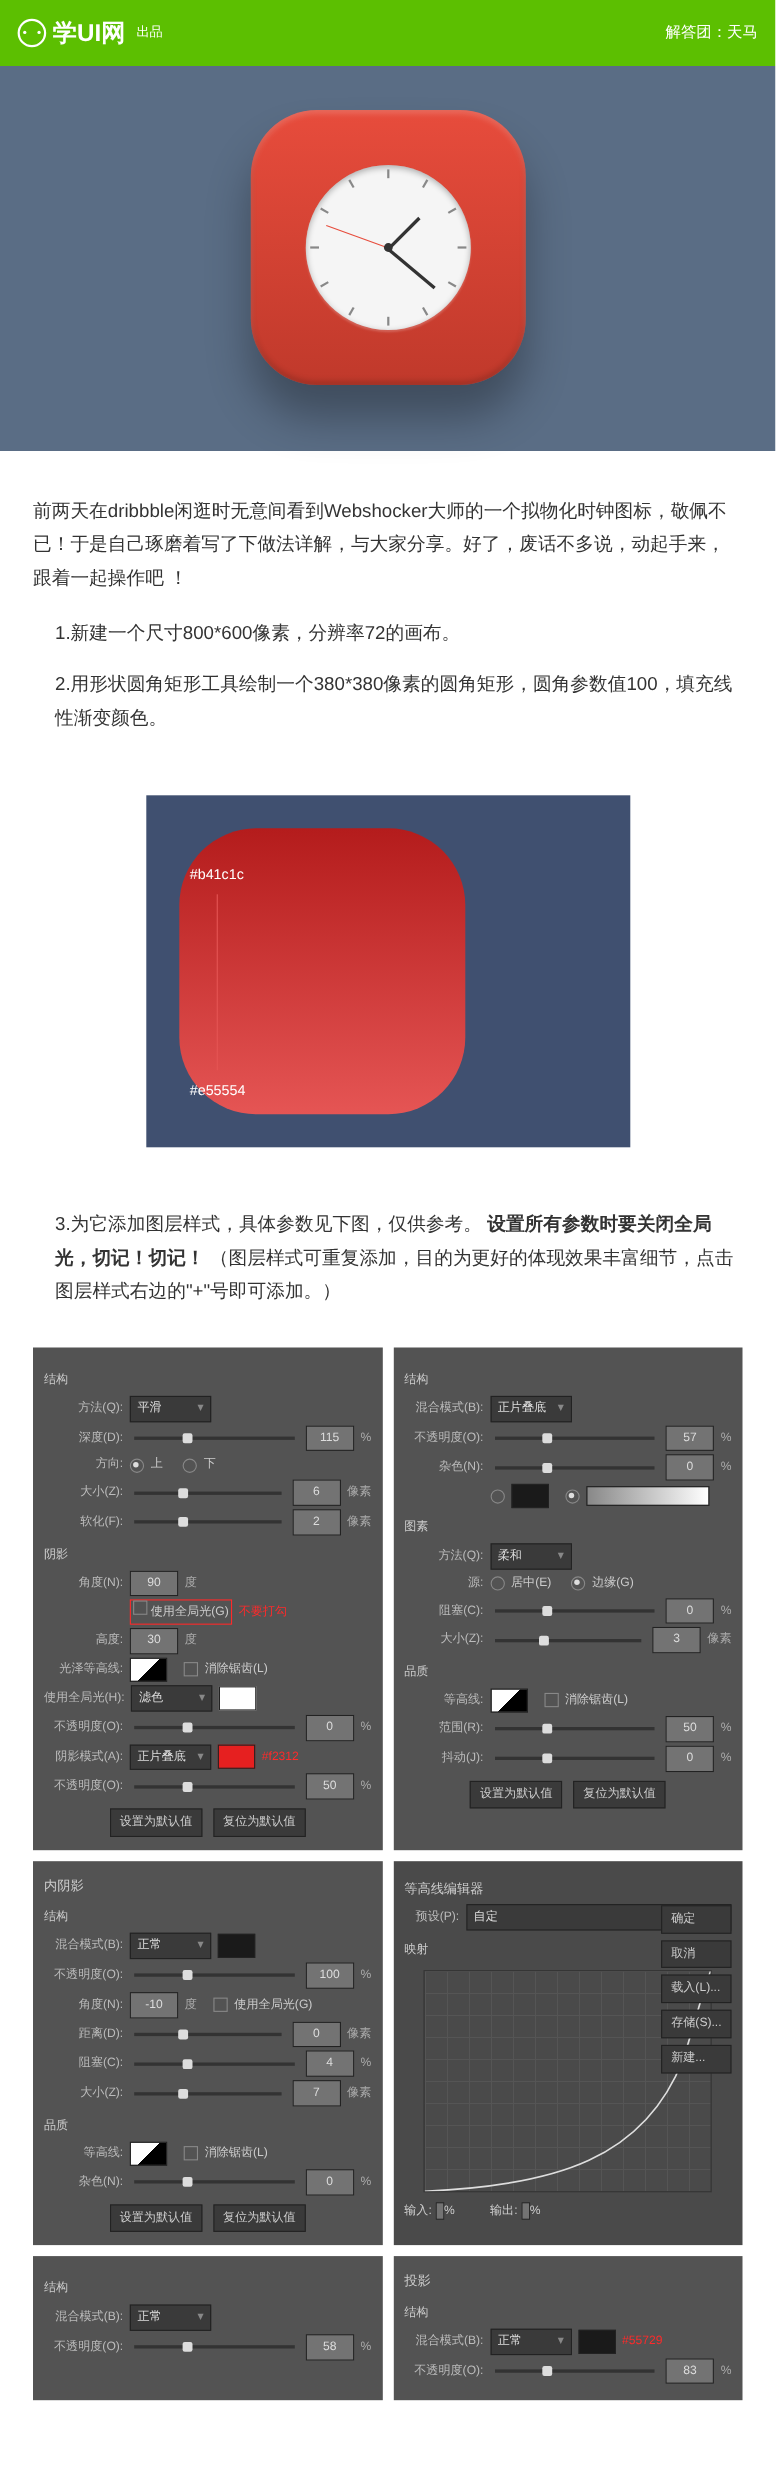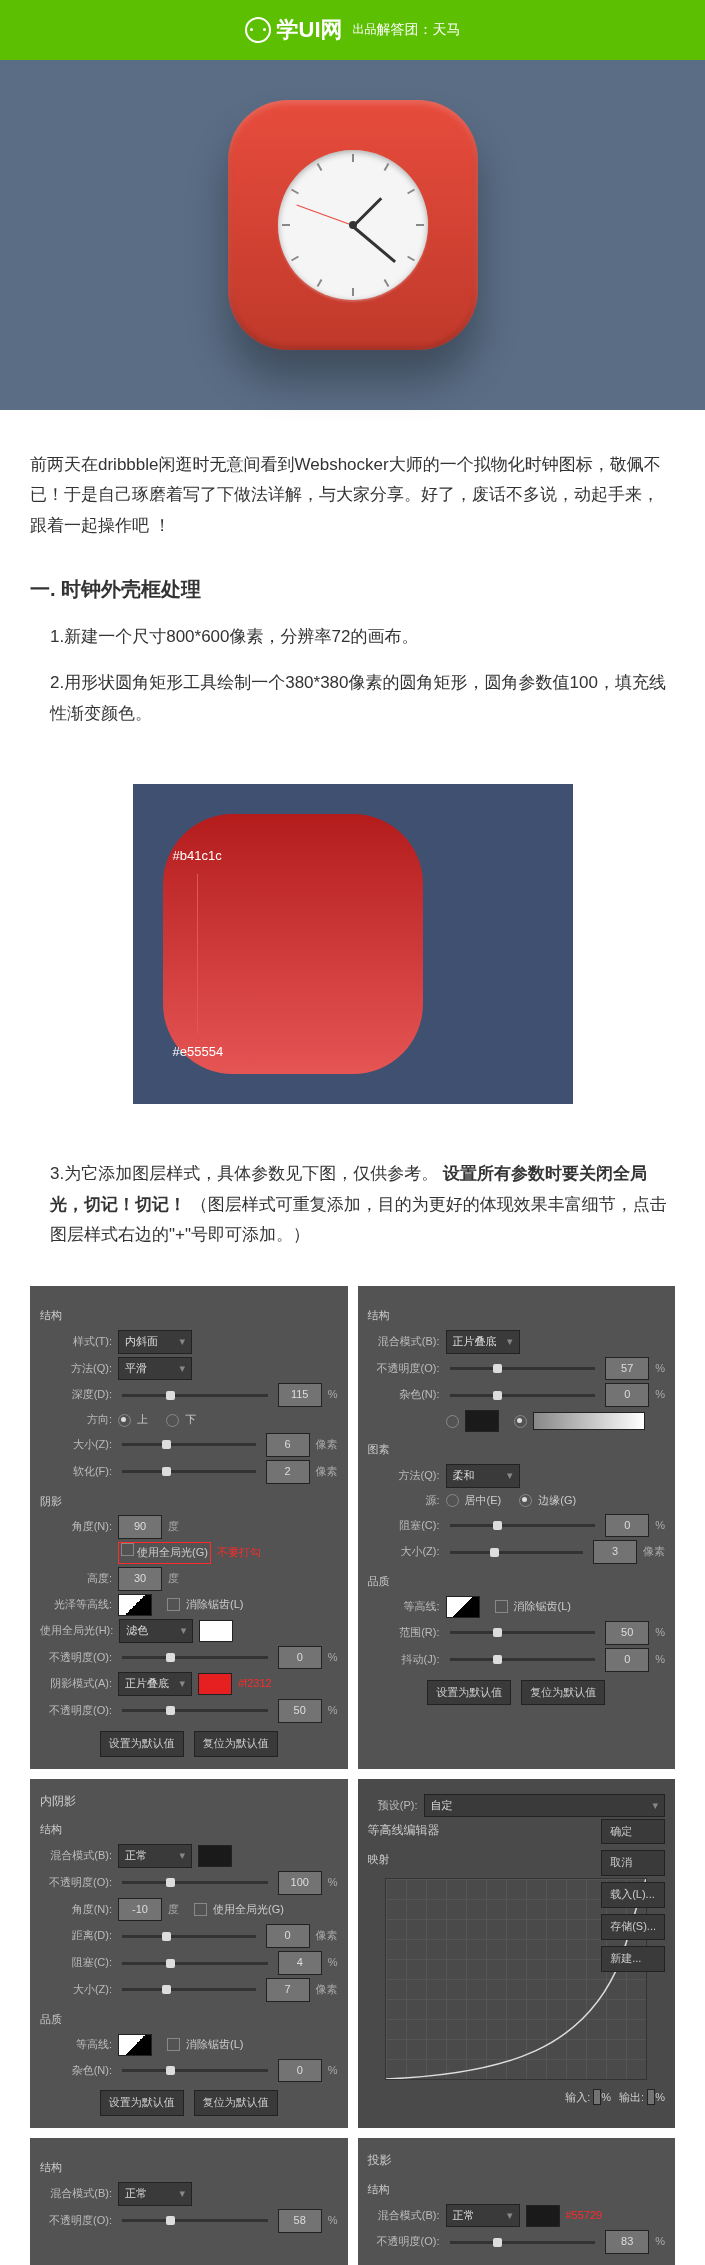--- a/index.html
+++ b/index.html
@@ -1,16 +1,16 @@
 <!DOCTYPE html>
 <html><head>
 <meta charset="utf-8">
 <style>
   body { margin:0; font-family:"Microsoft YaHei","PingFang SC",Arial,sans-serif; background:#fff; color:#333; font-size:17px; line-height:1.8; }
-  .banner { background:#5cbf01; color:#fff; padding:10px 16px; display:flex; justify-content:center; align-items:center; }
+  .banner { background:#5cbf01; color:#fff; padding:10px 16px; display:flex; justify-content:space-between; align-items:center; }
   .logo { display:flex; align-items:center; gap:6px; }
   .logo-ico { width:22px; height:22px; border:2px solid #fff; border-radius:50%; position:relative; }
   .logo-ico::before,.logo-ico::after{content:"";position:absolute;background:#fff;border-radius:50%;width:3px;height:3px;}
   .logo-ico::before{left:3px;top:9px;} .logo-ico::after{right:3px;top:9px;}
   .logo-text{font-size:22px;font-weight:bold;}
   .logo-sub{font-size:12px;margin-left:4px;}
   .hero{background:#5a6d85;display:flex;justify-content:center;padding:40px 0 60px;}
   .clock-wrap{position:relative;}
   .clock-body{width:250px;height:250px;background:linear-gradient(#e74c3c,#c0392b);border-radius:60px;display:flex;justify-content:center;align-items:center;box-shadow:0 30px 40px rgba(0,0,0,.3),inset 0 3px 6px rgba(255,255,255,.2),inset 0 -3px 6px rgba(0,0,0,.2);}
   .face{width:150px;height:150px;background:#f5f5f5;border-radius:50%;box-shadow:inset 0 2px 6px rgba(0,0,0,.3),0 2px 2px rgba(255,255,255,.2);position:relative;}
@@ -89,21 +89,20 @@
         <div class="hand h2"></div>
         <div class="hand sec"></div>
         <div class="dot"></div>
       </div>
     </div>
   </div>
 </div>
 
 <div class="content">
   <p class="para">前两天在dribbble闲逛时无意间看到Webshocker大师的一个拟物化时钟图标，敬佩不已！于是自己琢磨着写了下做法详解，与大家分享。好了，废话不多说，动起手来，跟着一起操作吧 ！</p>
-  <h2>一. 时钟外壳框处理</h2>
   <p class="step">1.新建一个尺寸800*600像素，分辨率72的画布。</p>
   <p class="step">2.用形状圆角矩形工具绘制一个380*380像素的圆角矩形，圆角参数值100，填充线性渐变颜色。</p>
 </div>
 
 <div class="demo-box">
   <div class="label-line">
     <div>#b41c1c</div>
     <div class="ln"></div>
     <div>#e55554</div>
   </div>
@@ -116,24 +115,20 @@
     <span class="strong">设置所有参数时要关闭全局光，切记！切记！</span>
     <span>（图层样式可重复添加，目的为更好的体现效果丰富细节，点击图层样式右边的"+"号即可添加。）</span>
   </p>
 </div>
 
 <div class="panels">
 
   <div class="panel">
     <div class="sub">结构</div>
     <div class="row">
-        <span class="lbl">样式(T):</span>
-        <span class="sel">内斜面</span>
-      </div>
-    <div class="row">
         <span class="lbl">方法(Q):</span>
         <span class="sel">平滑</span>
       </div>
     <div class="row">
         <span class="lbl">深度(D):</span>
         <span class="slider"></span>
         <span class="num">115</span>
         <span class="unit">%</span>
       </div>
     <div class="row"><span class="lbl">方向:</span><span class="radio chk"></span><span>上</span>&nbsp;&nbsp;<span class="radio"></span><span>下</span></div>
@@ -293,34 +288,34 @@
         <span class="num">0</span>
         <span class="unit">%</span>
       </div>
     <div class="btnrow">
         <span class="btn">设置为默认值</span>
         <span class="btn">复位为默认值</span>
       </div>
   </div>
 
   <div class="panel curve">
+    <div class="row" style="justify-content:space-between;">
+        <span style="font-size:12px;">等高线编辑器</span>
+      </div>
     <div class="row">
         <span class="lbl" style="min-width:50px">预设(P):</span>
         <span class="sel" style="flex:1">自定</span>
-      </div>
-    <div class="row" style="justify-content:space-between;">
-        <span style="font-size:12px;">等高线编辑器</span>
       </div>
     <div class="sub">映射</div>
     <div class="grid">
       <svg viewBox="0 0 260 200">
           <path d="M0,200 C120,195 200,170 235,80 C245,50 252,20 260,0" stroke="#ddd" fill="none" stroke-width="1.5"></path>
         </svg>
     </div>
-    <div class="row" style="justify-content:flex-end;gap:8px;">
+    <div class="row" style="justify-content:flex-start;gap:32px;">
         <span><span>输入:</span> <span class="num"></span> %</span>
         <span><span>输出:</span> <span class="num"></span> %</span>
       </div>
     <div class="sidebtns">
       <span class="btn">确定</span>
       <span class="btn">取消</span>
       <span class="btn">载入(L)...</span>
       <span class="btn">存储(S)...</span>
       <span class="btn">新建...</span>
     </div>

